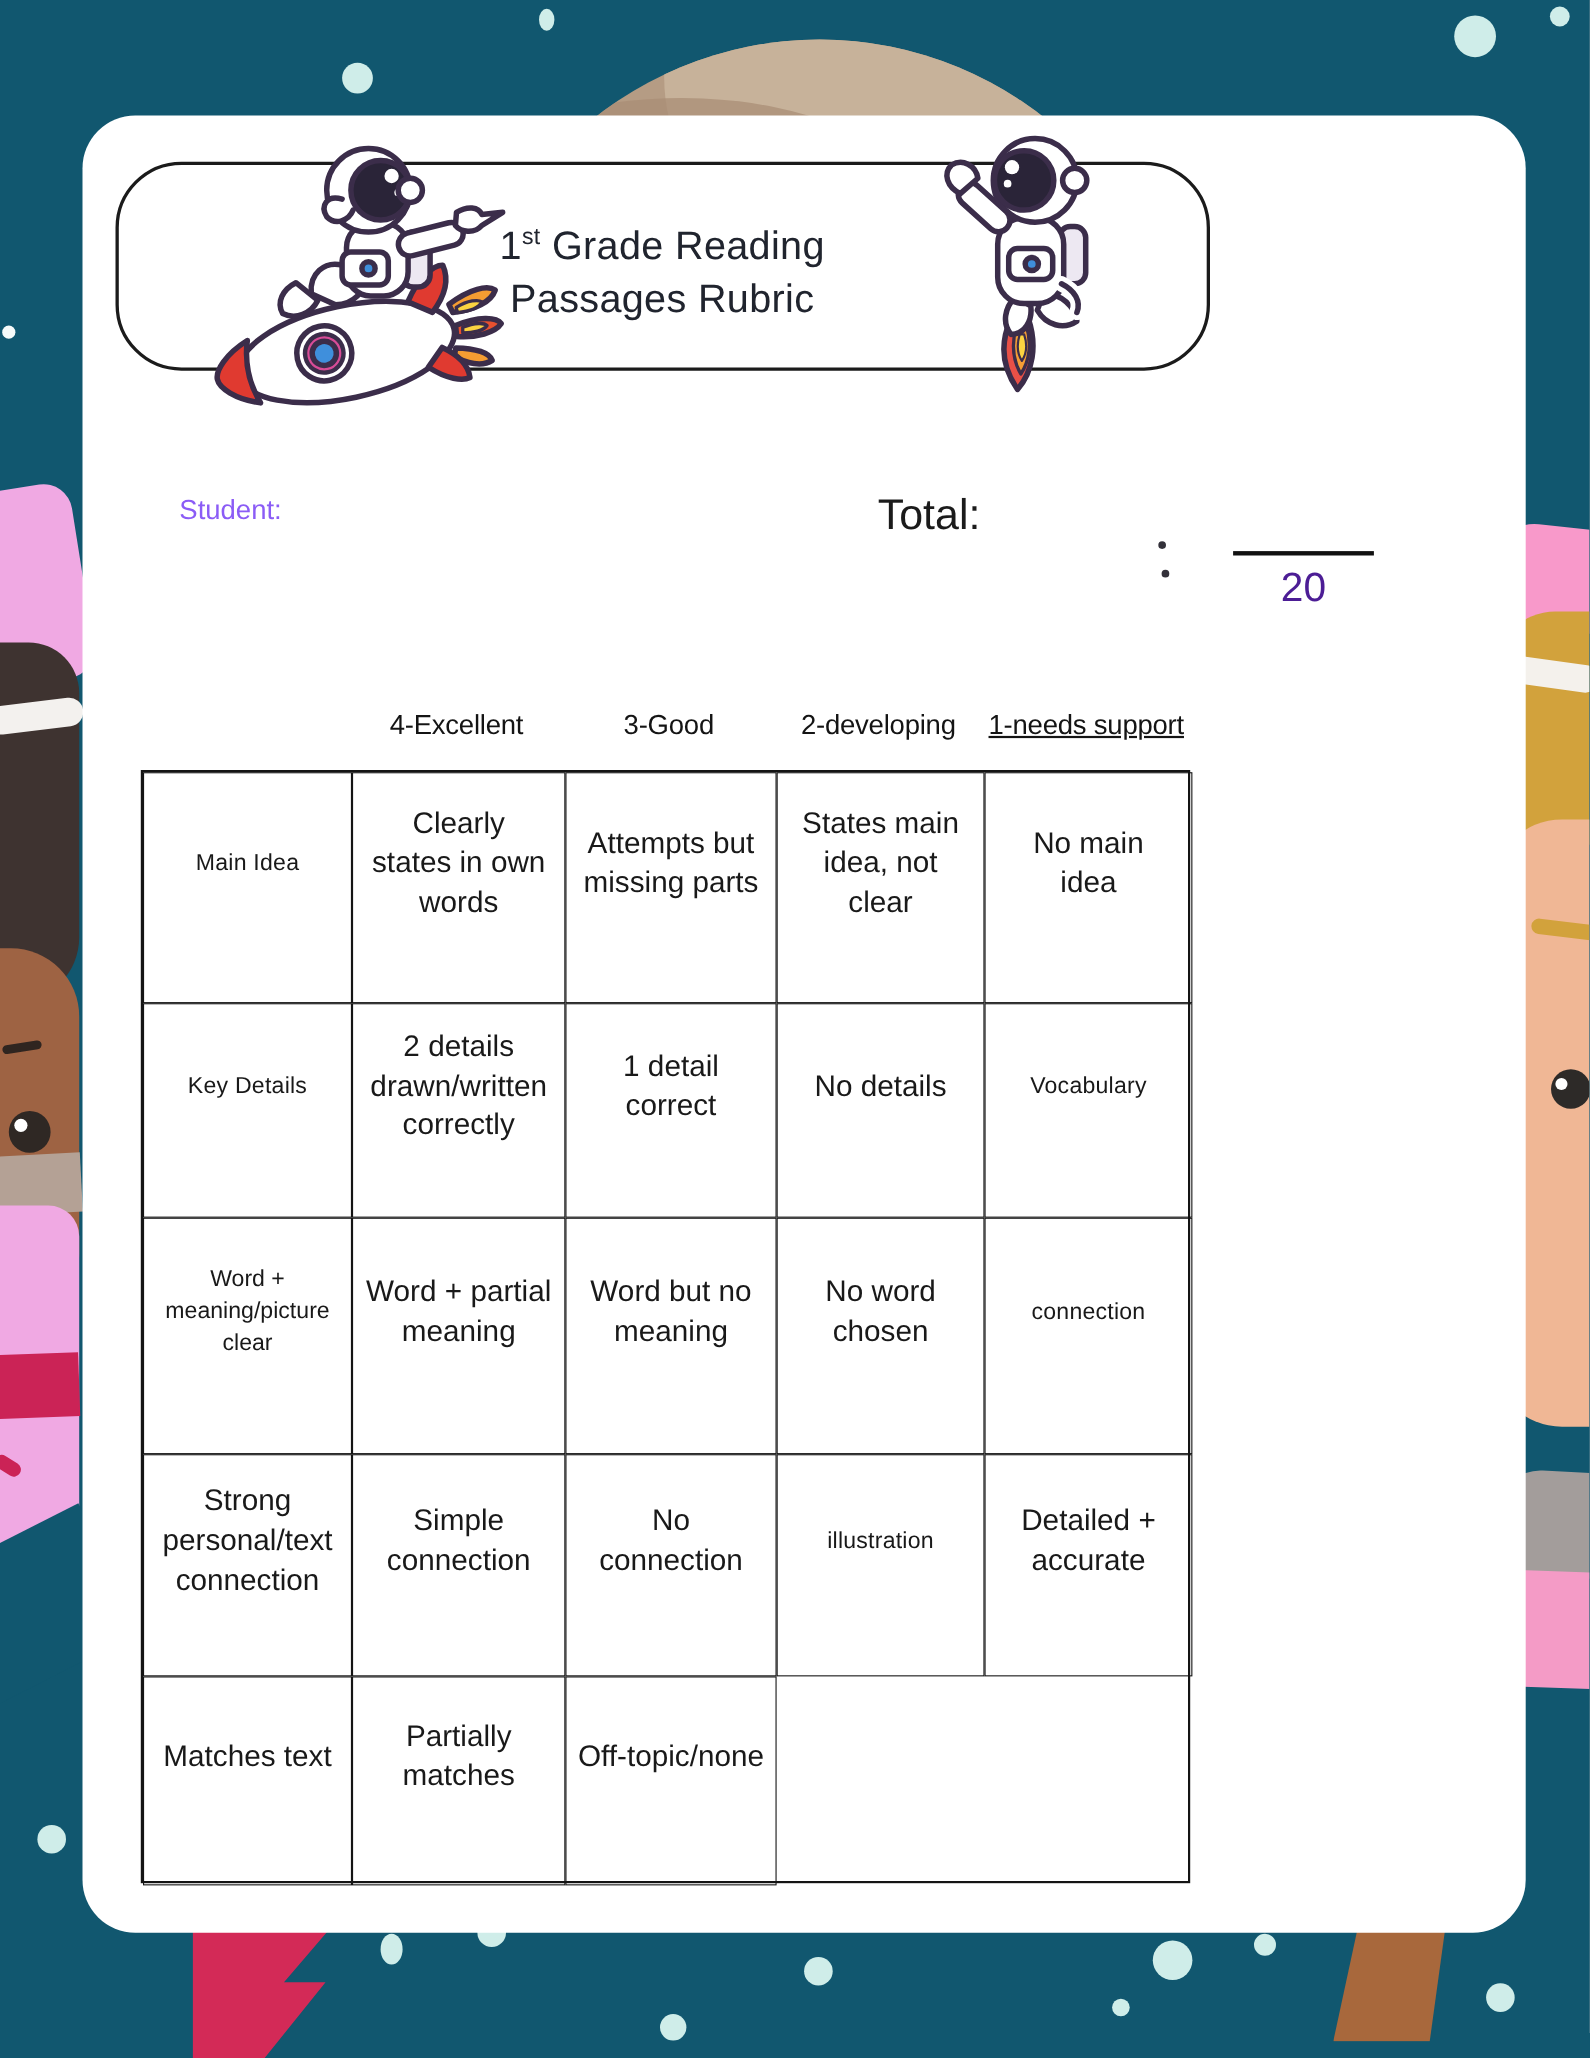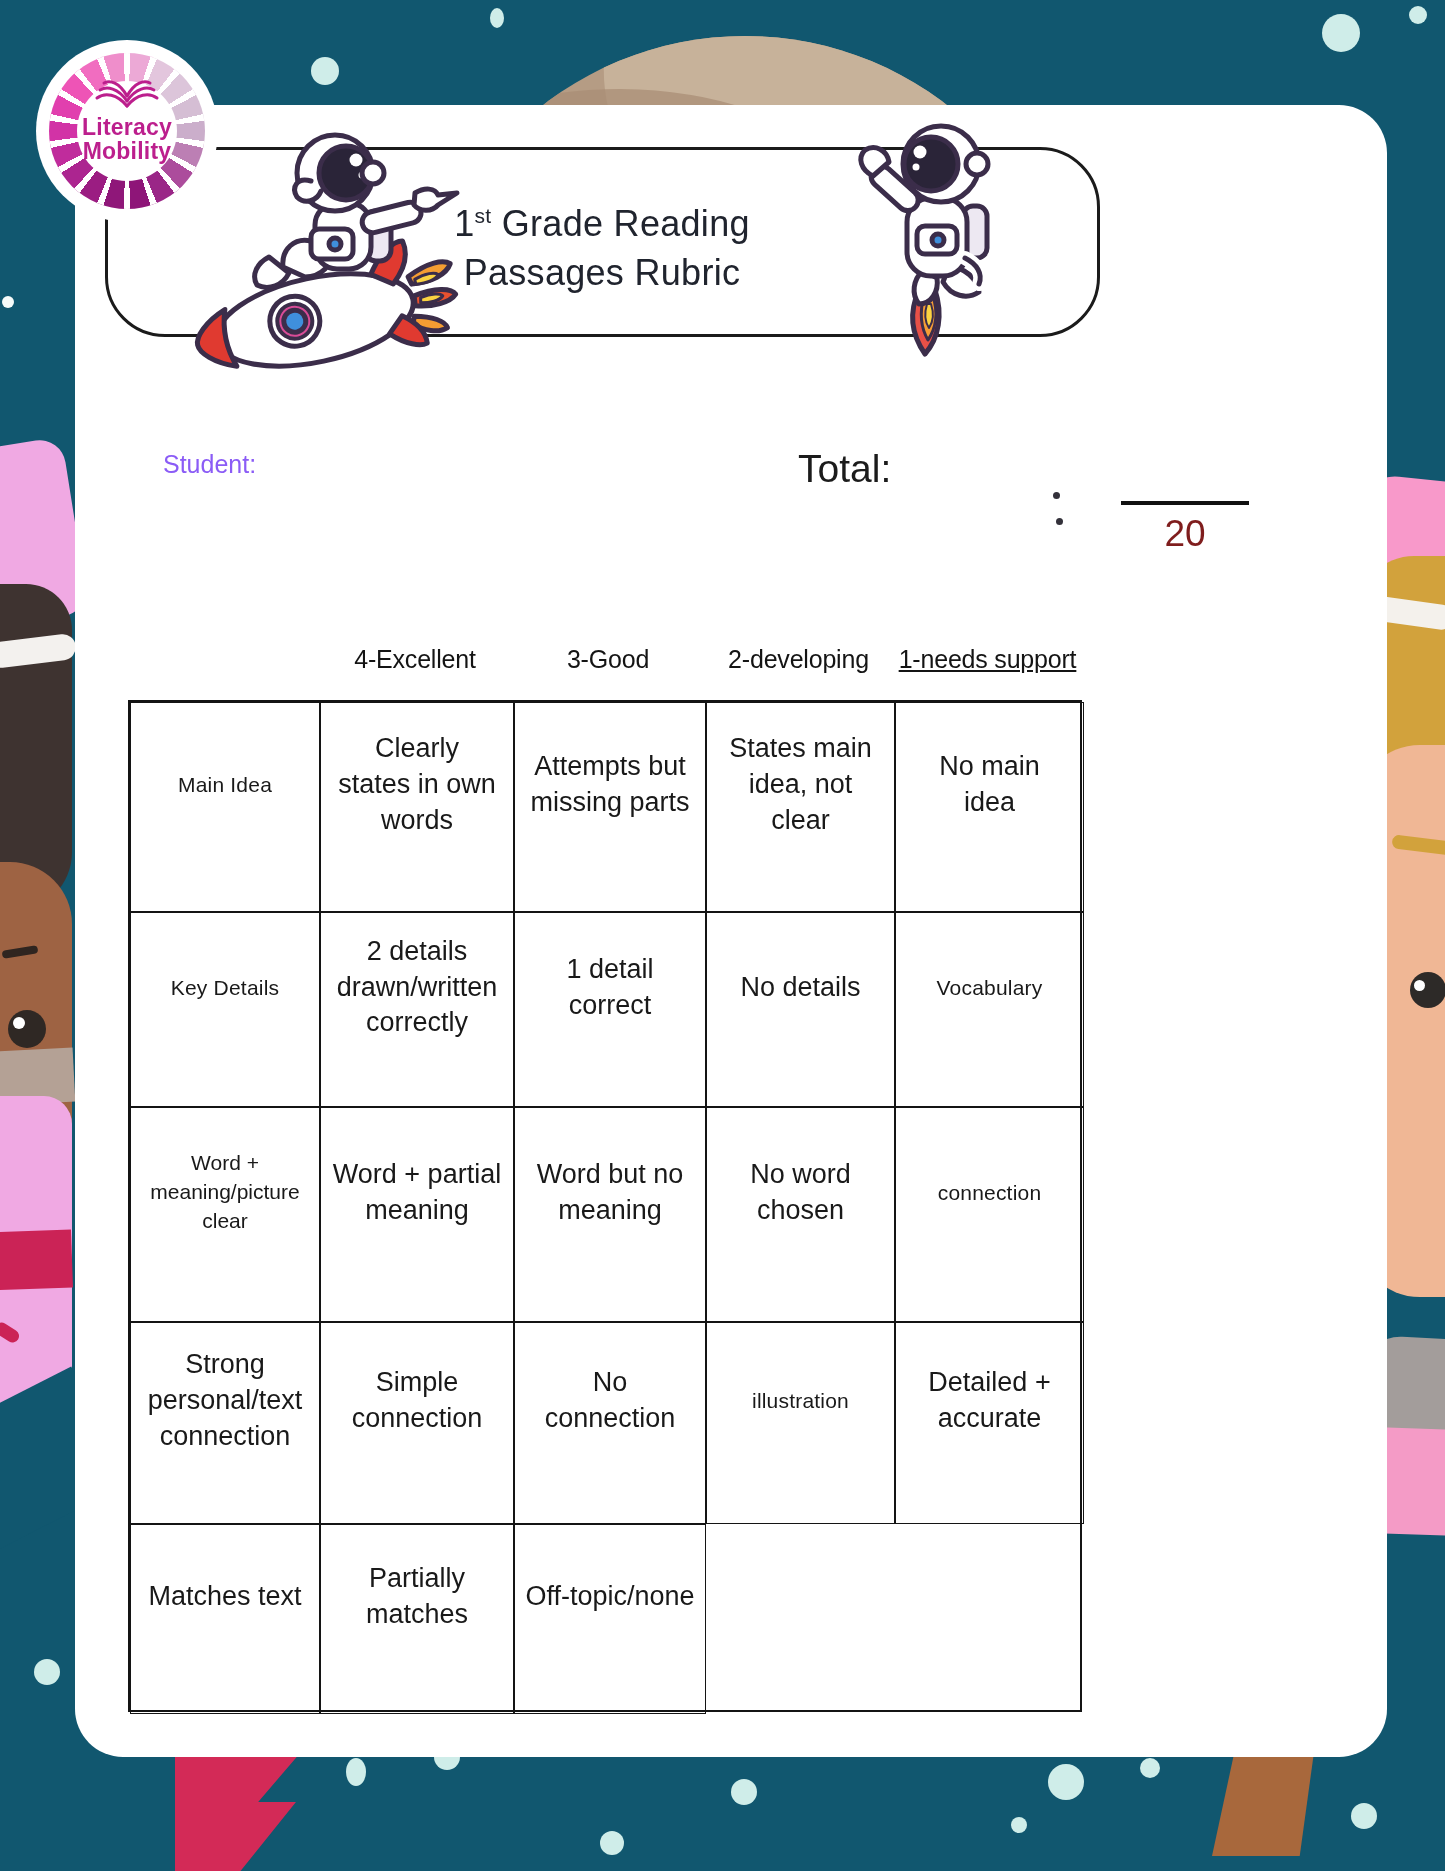--- a/index.html
+++ b/index.html
@@ -72,21 +72,21 @@
   .hdr-box{position:absolute;left:30px;top:42px;width:995px;height:190px;border:3px solid #1B1B1B;border-radius:60px;}
   .title{position:absolute;left:327px;top:86px;width:400px;text-align:center;color:#20242E;font-size:36px;font-weight:500;line-height:49px;letter-spacing:.3px;}
   .title sup{font-size:21px;}
   .astro-l{position:absolute;left:90px;top:10px;}
   .astro-r{position:absolute;left:768px;top:13px;}
 
   
   .student{position:absolute;left:88px;top:345px;font-size:25px;color:#8b5cf6;}
   .total{position:absolute;left:723px;top:342px;font-size:39px;color:#1B1B1B;}
   .total-line{position:absolute;left:1046px;top:396px;width:128px;height:4px;background:#111;}
-  .total-den{position:absolute;left:1046px;top:408px;width:128px;text-align:center;font-size:37px;color:#7f1d1d;}
+  .total-den{position:absolute;left:1046px;top:408px;width:128px;text-align:center;font-size:37px;color:#4c1d95;}
   .spark{position:absolute;width:7px;height:7px;border-radius:50%;background:#33313a;}
 
   
   .hand{font-weight:500;letter-spacing:-.2px;}
   .colheads{position:absolute;left:243px;top:540px;width:764px;display:flex;}
   .colheads .ch{text-align:center;font-size:25px;color:#141414;}
   .grid{position:absolute;left:53px;top:595px;width:954px;height:1012px;border:2.5px solid #141414;background:#fff;
     display:grid;grid-template-columns:190px 194px 192px 189px 189px;grid-template-rows:210px 195px 215px 202px 190px;}
   .cell{border:1.5px solid #141414;display:flex;align-items:center;justify-content:center;
         text-align:center;padding:0 10px 44px;color:#191919;}
@@ -300,32 +300,14 @@
         </div>
       <div class="cell">
           <span class="t">Partially matches</span>
         </div>
       <div class="cell">
           <span class="t">Off-topic/none</span>
         </div>
     </div>
   </div>
 
-  <div class="logo">
-    <div class="disc"></div>
-    <div class="ring"></div>
-    <div class="spokes"></div>
-    <div class="inner"></div>
-    <svg class="book" width="68" height="34" viewBox="0 0 68 34">
-      <g fill="none" stroke="#BC1F8D" stroke-width="3" stroke-linecap="round">
-        <path d="M34 30 C24 18 12 16 4 22"></path>
-        <path d="M34 25 C25 12 14 10 7 14"></path>
-        <path d="M34 20 C26 6 17 4 11 7"></path>
-        <path d="M34 30 C44 18 56 16 64 22"></path>
-        <path d="M34 25 C43 12 54 10 61 14"></path>
-        <path d="M34 20 C42 6 51 4 57 7"></path>
-      </g>
-    </svg>
-    <div class="lt lt1">Literacy</div>
-    <div class="lt lt2">Mobility</div>
-  </div>
 
 </div>
 
 </body></html>

